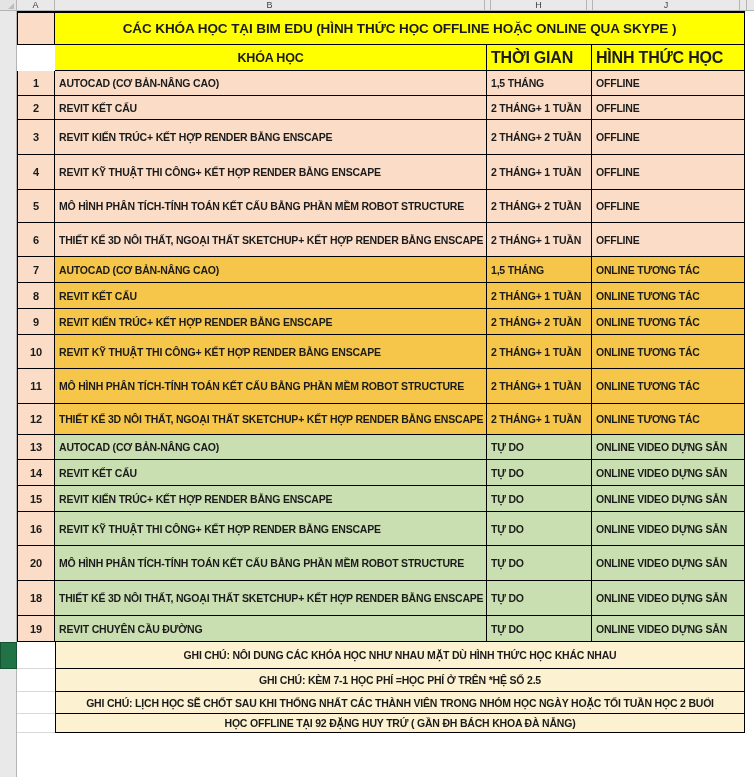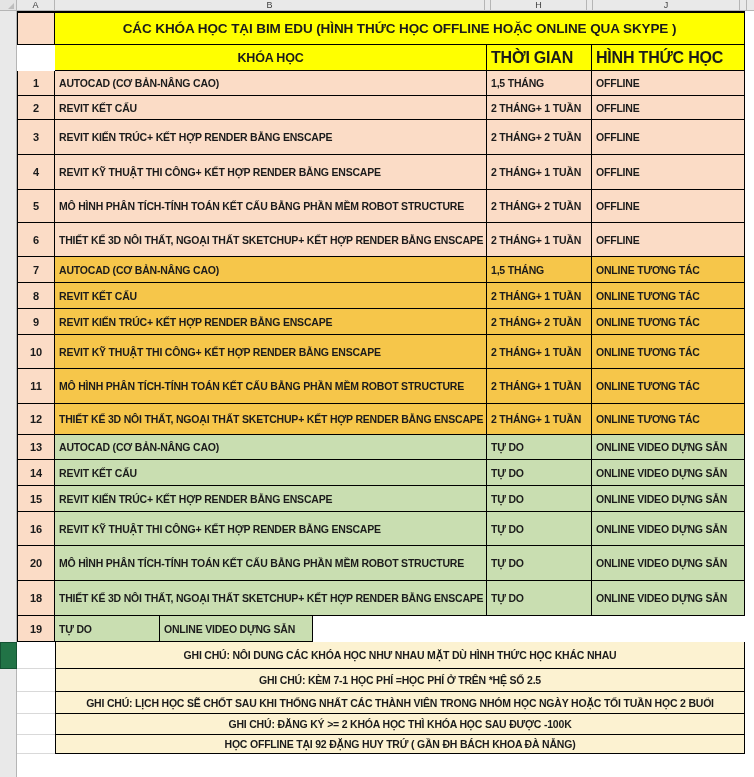--- a/index.html
+++ b/index.html
@@ -185,42 +185,39 @@
           <div class="cell c-fmt" style="background:#c9deb1">ONLINE VIDEO DỰNG SẴN</div>
         </div>
         <div class="trow" style="height: 35px;">
           <div class="cell c-stt" style="background:#fbdcc6">18</div>
           <div class="cell c-course" style="background:#c9deb1">THIẾT KẾ 3D NÔI THẤT, NGOẠI THẤT SKETCHUP+ KẾT HỢP RENDER BẰNG ENSCAPE</div>
           <div class="cell c-dur" style="background:#c9deb1">TỰ DO</div>
           <div class="cell c-fmt" style="background:#c9deb1">ONLINE VIDEO DỰNG SẴN</div>
         </div>
         <div class="trow" style="height: 26px;">
           <div class="cell c-stt" style="background:#fbdcc6">19</div>
+          <div class="cell c-course" style="background:#c9deb1">REVIT CHUYÊN CẦU ĐƯỜNG</div>
           <div class="cell c-dur" style="background:#c9deb1">TỰ DO</div>
           <div class="cell c-fmt" style="background:#c9deb1">ONLINE VIDEO DỰNG SẴN</div>
         </div>
       </div>
 
     <div>
         <div class="note-row" style="height: 27px;">
           <div class="a-blank"></div>
           <div class="cell note-cell" style="background:#fcf2d1">GHI CHÚ: NÔI DUNG CÁC KHÓA HỌC NHƯ NHAU MẶT DÙ HÌNH THỨC HỌC KHÁC NHAU</div>
         </div>
         <div class="note-row" style="height: 23px;">
           <div class="a-blank"></div>
           <div class="cell note-cell" style="background:#fcf2d1">GHI CHÚ: KÈM 7-1 HỌC PHÍ =HỌC PHÍ Ở TRÊN *HỆ SỐ 2.5</div>
         </div>
         <div class="note-row" style="height: 22px;">
           <div class="a-blank"></div>
           <div class="cell note-cell" style="background:#fcf2d1">GHI CHÚ: LỊCH HỌC SẼ CHỐT SAU KHI THỐNG NHẤT CÁC THÀNH VIÊN TRONG NHÓM HỌC NGÀY HOẶC TỐI TUẦN HỌC 2 BUỔI</div>
         </div>
-        <div class="note-row" style="height: 21px;">
-          <div class="a-blank"></div>
-          <div class="cell note-cell" style="background:#fcf2d1">GHI CHÚ: ĐĂNG KÝ &gt;= 2 KHÓA HỌC THÌ KHÓA HỌC SAU ĐƯỢC -100K</div>
-        </div>
         <div class="note-row" style="height: 19px;">
           <div class="a-blank"></div>
           <div class="cell note-cell" style="background:#fcf2d1">HỌC OFFLINE TẠI 92 ĐẶNG HUY TRỨ ( GẦN ĐH BÁCH KHOA ĐÀ NẴNG)</div>
         </div>
       </div>
   </div>
 
   <div class="bottom-strip"></div>
 </div>
 

